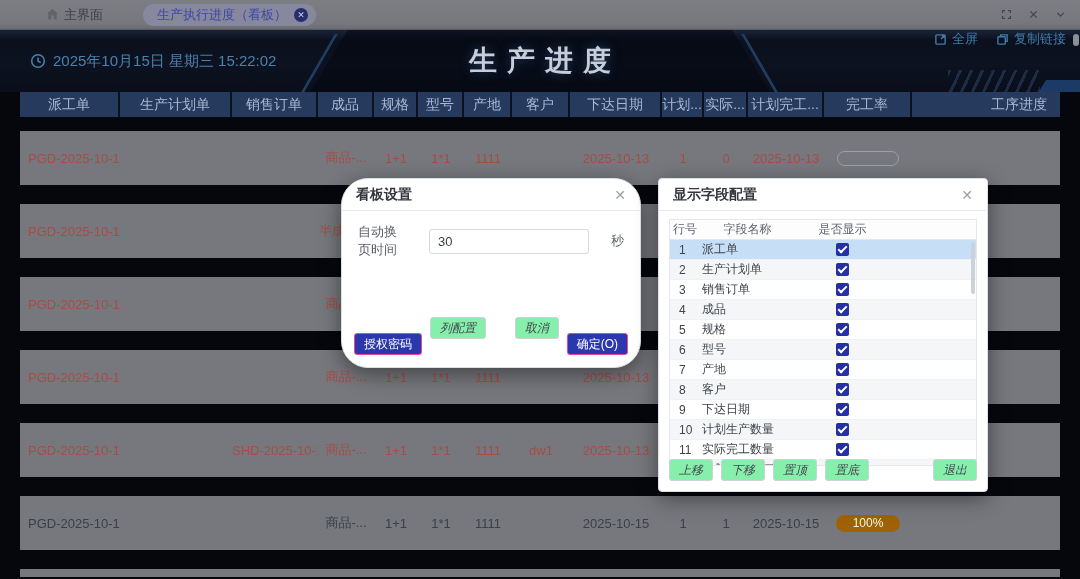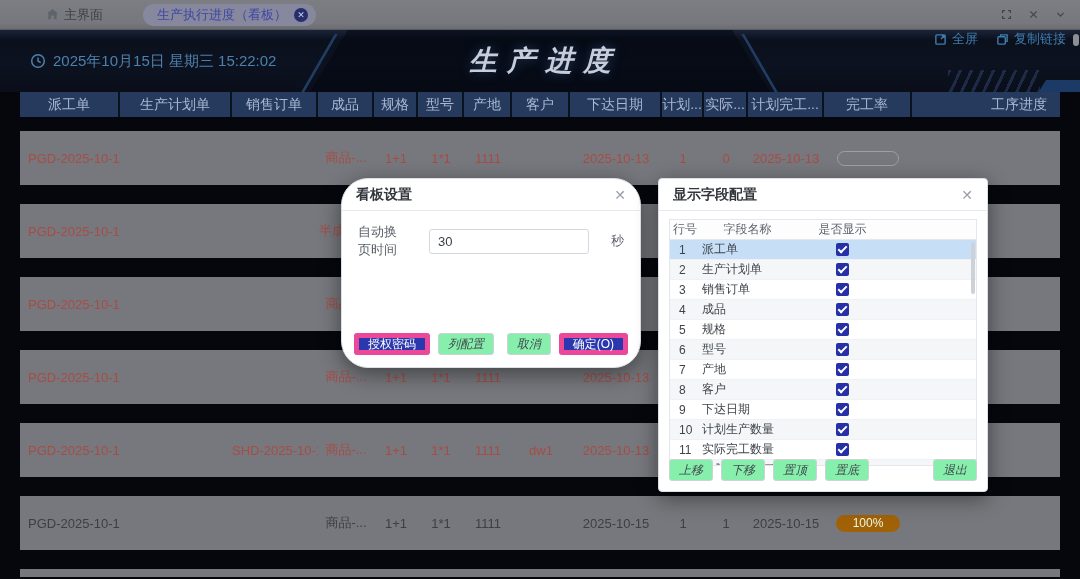--- a/index.html
+++ b/index.html
@@ -32,21 +32,21 @@
   .deco-line-l { position:absolute; left:318px; top:4px; width:3px; height:58px; background:#213d61; transform:skewX(-30deg); }
   .deco-line-r { position:absolute; left:758px; top:4px; width:3px; height:58px; background:#213d61; transform:skewX(30deg); }
   .deco-hatch { position:absolute; left:948px; top:40px; width:92px; height:24px;
     background:repeating-linear-gradient(115deg,rgba(44,66,104,.55) 0 3px,transparent 3px 10px); }
   .deco-wedge { position:absolute; left:1042px; top:50px; width:46px; height:13px; background:#1c3a66; transform:skewX(-32deg); }
   .k-datetime { position:absolute; left:30px; top:0; height:62px; display:flex; align-items:center; gap:7px;
     color:#4d80ac; font-size:15px; }
   .k-datetime svg { width:16px; height:16px; stroke:#4d80ac; stroke-width:1.5; fill:none; }
   .k-title { position:absolute; left:0; top:0; width:100%; height:62px; display:flex; align-items:center; justify-content:center;
     font-size:28px; font-weight:700; letter-spacing:10px; color:#c7ceda; text-indent:10px;
-    text-shadow:0 0 12px rgba(95,150,230,.35);font-style:italic; }
+    text-shadow:0 0 12px rgba(95,150,230,.35); }
   .k-actions { position:absolute; right:14px; top:0; height:80px; display:flex; align-items:flex-start; gap:18px; }
   .k-action { display:flex; align-items:center; gap:5px; color:#3f7cac; font-size:13px; cursor:pointer; }
   .k-action svg { width:13px; height:13px; stroke:#3f7cac; stroke-width:1.5; fill:none; }
 
   .k-grid { display:grid; grid-template-columns:100px 112px 86px 56px 44px 46px 48px 58px 92px 42px 44px 76px 88px 1fr; }
   .k-thead { position:absolute; left:20px; top:62px; width:1040px; height:25px; background:#263a5e; }
   .th { font-size:14px; color:#a9b8d4; text-align:center; line-height:25px; border-right:2px solid #0a111f;
     overflow:hidden; white-space:nowrap; }
   .th-last { border-right:none; text-align:right; padding-right:13px; }
   .k-body { position:absolute; left:20px; top:101px; width:1040px; }
@@ -64,21 +64,21 @@
   
   .dlg { position:absolute; background:#fff; border:1px solid #dcdfe6; border-radius:4px;
     box-shadow:0 6px 22px rgba(0,0,0,.45); z-index:10; }
   .dlg-head { height:32px; display:flex; align-items:center; justify-content:space-between;
     padding:0 14px; border-bottom:1px solid #e8eaef; }
   .dlg-title { font-size:14px; font-weight:700; color:#33363c; }
   .dlg-x { font-size:14px; color:#9aa0a8; cursor:pointer; line-height:1; }
   .btn { display:inline-flex; align-items:center; justify-content:center; height:22px; padding:0 9px;
     font-size:12px; border-radius:3px; cursor:pointer; white-space:nowrap; }
   .btn.plain { background:#86efac; border:1px solid #cdd2d9; color:#43474e;font-style:italic; }
-  .btn.primary { background:#2b37ac; border:5px solid #ec4899; color:#fff; }
+  .btn.primary { background:#2b37ac; border:1px solid #ec4899; color:#fff;margin-top:16px; }
 
   .dlg1 { left:341px; top:178px; width:300px; height:190px;border-radius:27px; }
   .dlg1-body { padding:12px 16px; display:flex; align-items:center; gap:22px; }
   .dlg1-label { font-size:13px; color:#5a5f68; }
   .dlg1-input { width:160px; height:25px; border:1px solid #d4d8df; border-radius:3px; padding:0 8px;
     font-size:13px; color:#3c4047; font-family:inherit; outline:none; background:#fff; }
   .dlg1-unit { font-size:13px; color:#5a5f68; }
   .dlg1-foot { position:absolute; left:12px; right:12px; bottom:12px; display:flex; justify-content:space-between; }
   .btn-group { display:flex; gap:8px; }
 

